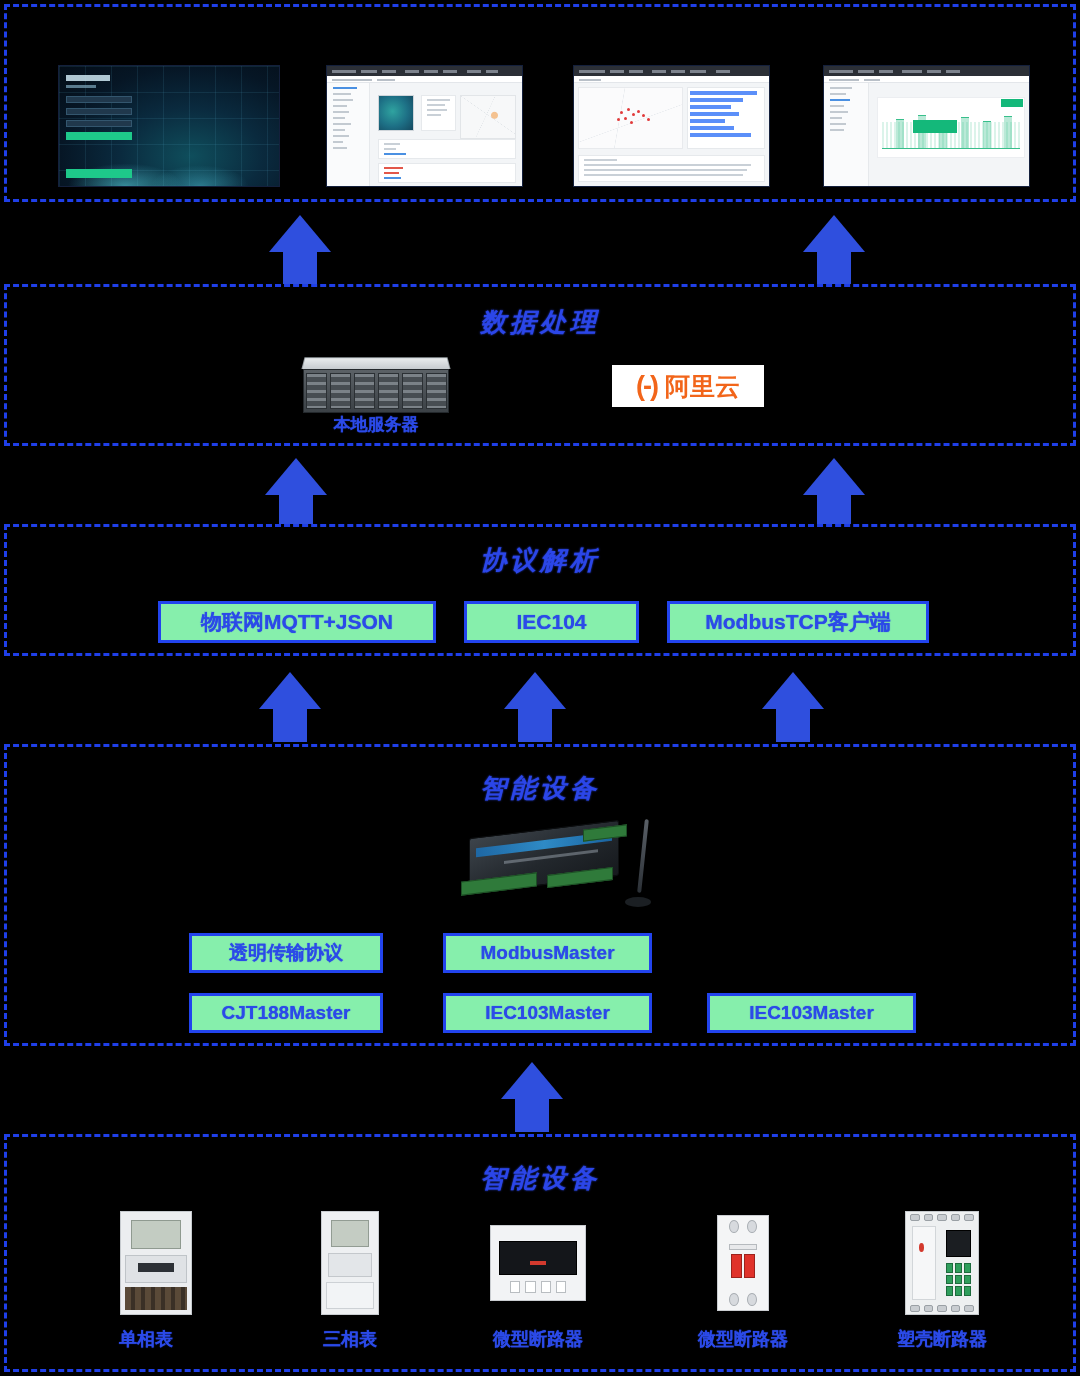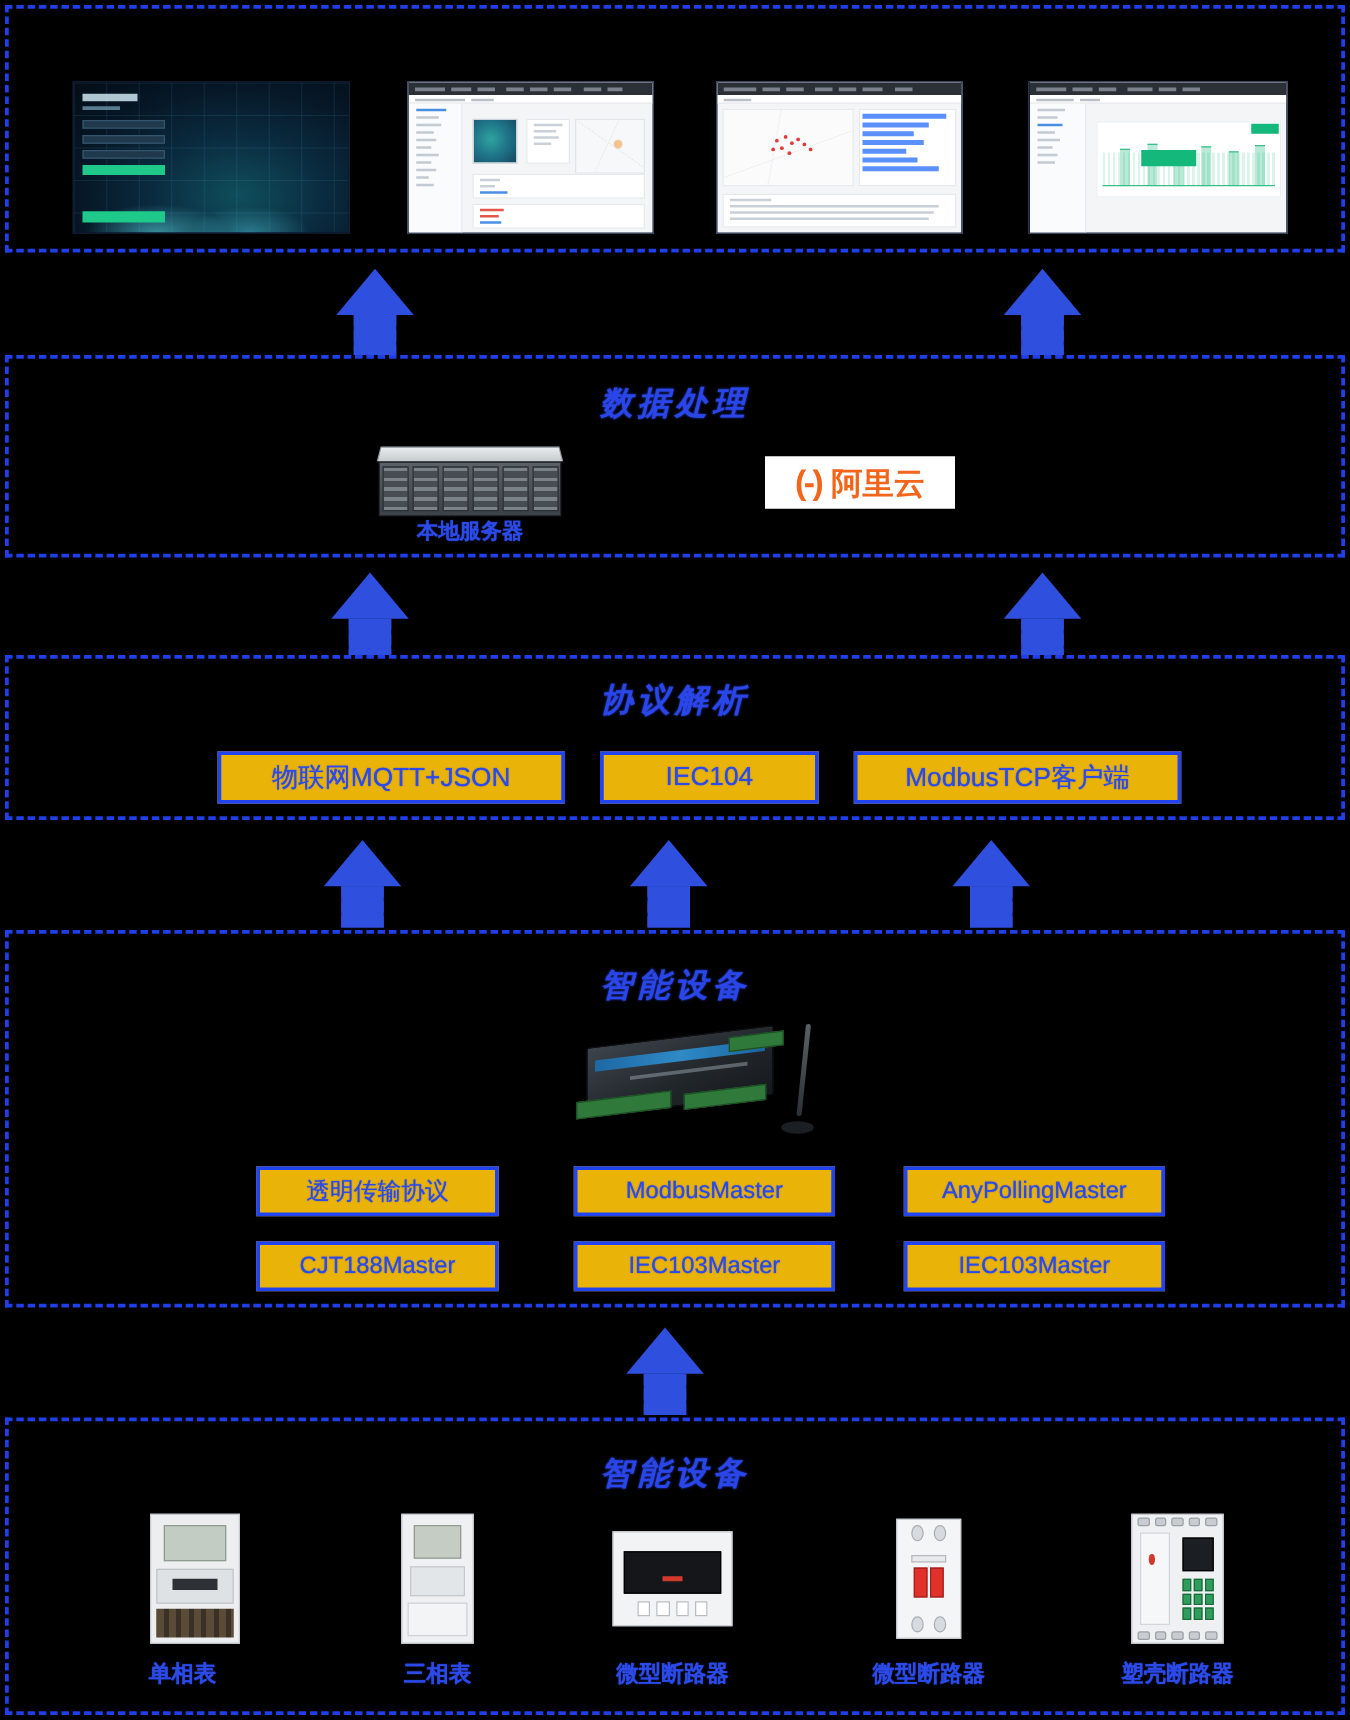--- a/index.html
+++ b/index.html
@@ -44,26 +44,25 @@
   .arrow .shaft span {
     display:block; height: 9px; background: #2F4FDE; margin-bottom: 3px;
   }
   .arrow .shaft span:last-child { margin-bottom: 0; }
 
   
   .pbox {
     position: absolute;
     border: 3px solid #2244EE;
     color: #2B4AE8;
-    font-weight: normal;
+    font-weight: bold;
     display: flex; align-items: center; justify-content: center;
-    background: #eab308;
+    background: #86efac;
     white-space: nowrap;
     text-shadow: 0 0 1px #2B4AE8;
-    margin-left: 16px;
   }
 
   
   .shot {
     position: absolute;
     background: #0b1020;
     overflow: hidden;
     border: 1px solid #14203c;
   }
 
@@ -447,21 +446,20 @@
       </div>
       <div class="term" style="left:10px; top:64px; width:76px; height:14px; transform:skewY(-7deg);"></div>
       <div class="term" style="left:96px; top:58px; width:66px; height:13px; transform:skewY(-7deg);"></div>
       <div class="term" style="left:132px; top:14px; width:44px; height:12px; transform:skewY(-7deg);"></div>
       <div class="ant"></div>
       <div class="ant-base"></div>
     </div>
 
     <div class="pbox" style="left:182px; top:186px; width:194px; height:40px; font-size:19px;">透明传输协议</div>
     <div class="pbox" style="left:436px; top:186px; width:209px; height:40px; font-size:19px;">ModbusMaster</div>
-    <div class="pbox" style="left:700px; top:186px; width:209px; height:40px; font-size:19px;">AnyPollingMaster</div>
 
     <div class="pbox" style="left:182px; top:246px; width:194px; height:40px; font-size:19px;">CJT188Master</div>
     <div class="pbox" style="left:436px; top:246px; width:209px; height:40px; font-size:19px;">IEC103Master</div>
     <div class="pbox" style="left:700px; top:246px; width:209px; height:40px; font-size:19px;">IEC103Master</div>
   </div>
 
   <div class="arrow" style="left:501px; top:1062px; width:62px;">
     <div class="head"></div>
     <div class="shaft">
         <span></span>

